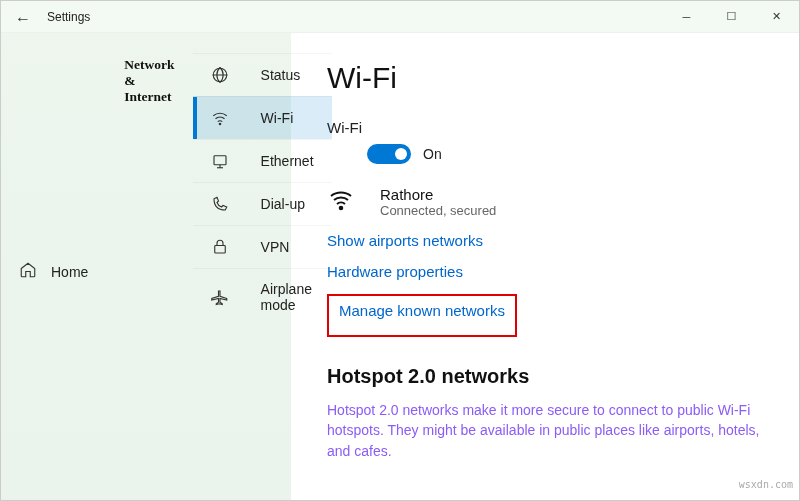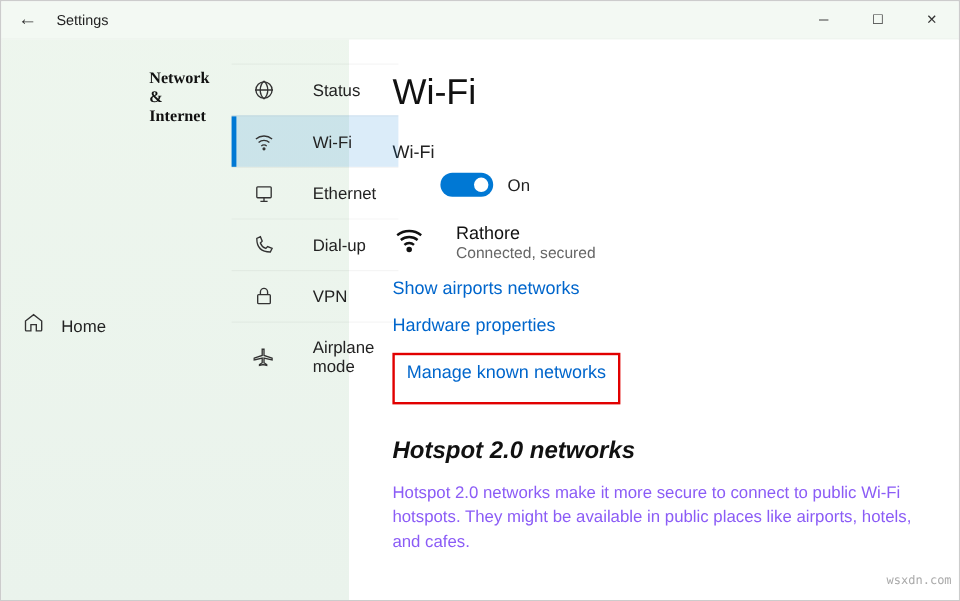--- a/index.html
+++ b/index.html
@@ -41,21 +41,21 @@
     .toggle-text { font-size: 14px; color: #222; }
     
     .network-row { display: flex; align-items: center; gap: 25px; margin-bottom: 14px; }
     .wifi-icon svg { stroke: #111; fill: none; stroke-width: 2; }
     .network-info .nname { font-size: 15px; color: #111; }
     .network-info .nstatus { font-size: 13px; color: #666; }
     
     .link { color: #0066cc; font-size: 15px; margin-bottom: 14px; display: block; cursor: pointer; }
     .link-boxed { border: 2px solid #e10000; padding: 6px 10px 16px 10px; display: inline-block; margin-bottom: 20px; }
     
-    .section-title2 { font-size: 20px; font-weight: 600; color: #111; margin: 8px 0 12px 0; font-style: italic; }
+    .section-title2 { font-size: 20px; font-weight: 600; color: #111; margin: 8px 0 12px 0; }
     .body-text { font-size: 14px; color: #8b5cf6; line-height: 1.45; }
     
     .watermark { position: absolute; bottom: 10px; right: 6px; font-size: 10px; color: #aaa; font-family: monospace; }
   </style>
 </head>
 <body>
 
 <div class="titlebar">
   <div class="titlebar-left">
     <span class="back">←</span>

